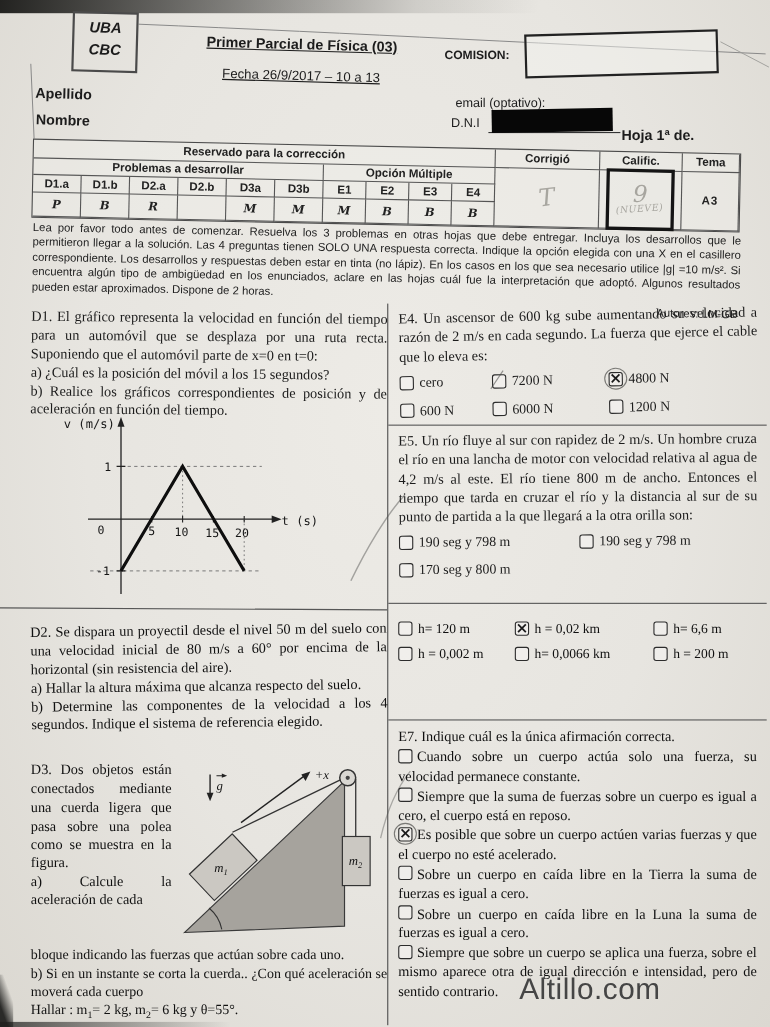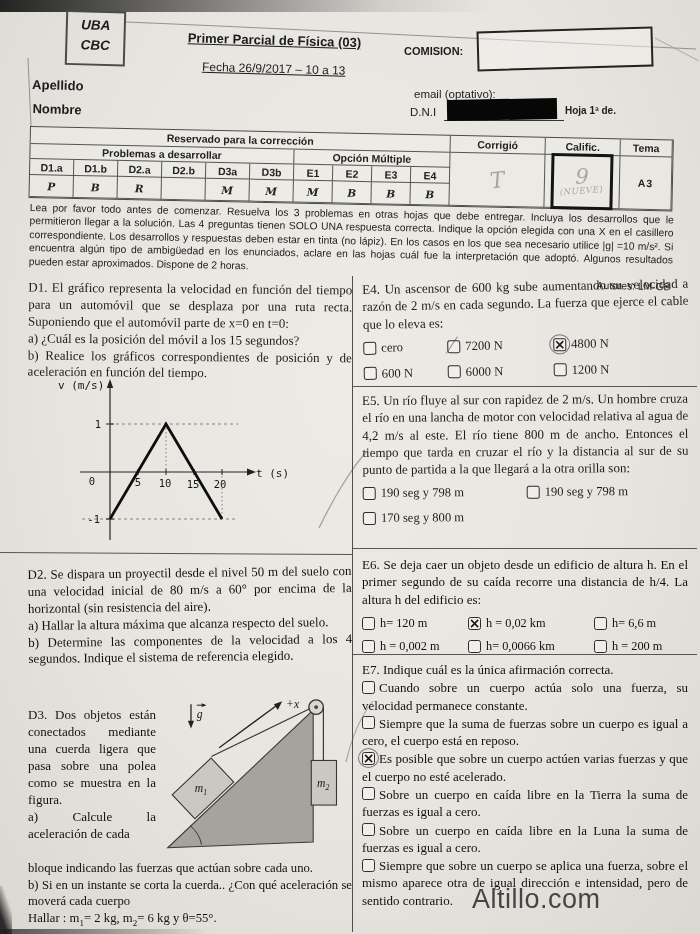--- a/index.html
+++ b/index.html
@@ -28,21 +28,21 @@
   .title{left:150px;top:27px;width:250px;text-align:center;font-size:13px;}
   .date{left:150px;top:56px;width:250px;text-align:center;font-size:12px;}
   .apellido{left:34px;top:78px;font-size:13px;}
   .nombre{left:35px;top:102px;font-size:13px;}
   .comision-lbl{left:404px;top:45px;font-size:11px;}
   .comision-box{left:477px;top:29px;width:172px;height:36px;border:2.5px solid #222;transform:rotate(-1.6deg);background:rgba(244,243,240,.5);}
   .email{left:414px;top:88px;font-size:11.5px;}
   .dni-lbl{left:410px;top:106px;font-size:11.5px;}
   .dni-line{left:444px;top:120px;width:120px;border-bottom:1.2px solid #333;height:0;}
   .dni-black{left:447px;top:99px;width:110px;height:21px;background:#070707;transform:rotate(-1deg);}
-  .hoja{left:565px;top:105px;font-size:10px;}
+  .hoja{left:565px;top:115px;font-size:13px;}
   
   .ctable{left:30px;top:126px;width:642px;transform:rotate(1.2deg);transform-origin:0 0;
     display:grid;grid-template-columns:44px 44px 44px 44px 44px 44px 39px 39px 39px 39px 95px 75px 52px;
     grid-template-rows:17px 15px 16px 22px;
     border:1.3px solid #4a4a4a;font-family:"Liberation Sans",sans-serif;background:rgba(240,239,235,.4);}
   .ctable > div{border-right:1px solid #555;border-bottom:1px solid #555;
     display:flex;align-items:center;justify-content:center;font-size:10.5px;font-weight:bold;color:#222;overflow:visible;}
   .c-reservado{grid-column:1/11;grid-row:1;font-size:11px;}
   .c-problemas{grid-column:1/7;grid-row:2;}
   .c-opcion{grid-column:7/11;grid-row:2;}
@@ -67,21 +67,21 @@
   .vdivider{left:352px;top:276px;width:1px;height:656px;background:#4e4e4e;}
   .hline-left{left:0px;top:553px;width:352px;height:1px;background:#565656;transform:rotate(.3deg);}
   .hr-right{height:1px;background:#565656;}
   .hr2{left:353px;top:386px;width:344px;}
   .hr3{left:353px;top:548px;width:344px;}
   .hr4{left:353px;top:654px;width:344px;}
   .prob{font-size:13px;line-height:1.3;}
   .d1{left:28px;top:281px;width:324px;transform:rotate(.5deg);}
   .d2{left:28px;top:565px;width:324px;transform:rotate(-.7deg);color:#111;}
   .d3{left:28px;top:692px;width:324px;color:#111;}
-  .d3-row{display:flex;align-items:center;}
+  .d3-row{display:flex;}
   .d3-txt{width:128px;margin-right:2px;}
   .d3-cont{margin-top:2px;font-size:12.7px;}
   .sub{font-size:9px;vertical-align:sub;}
   .graph{left:52px;top:376px;}
   .e{font-size:13px;line-height:1.33;}
   .e4{left:362px;top:281px;width:326px;transform:rotate(-1.1deg);transform-origin:0 0;}
   .e5{left:362px;top:392px;width:326px;transform:rotate(-.4deg);transform-origin:0 0;}
   .e6{left:362px;top:556px;width:326px;color:#101010;}
   .e7{left:362px;top:661px;width:326px;color:#101010;}
   .optgrid{display:grid;margin-top:7px;row-gap:9px;font-size:12.6px;}
@@ -318,21 +318,20 @@
           <span>190 seg y 798 m</span>
         </span>
       <span class="opt">
           <span class="cb"></span>
           <span>170 seg y 800 m</span>
         </span>
     </div>
   </div>
 
   <div class="abs e6 e">
-    <p class="just">E6. Se deja caer un objeto desde un edificio de altura h.  En el primer segundo de su caída recorre una distancia de h/4. La altura h del edificio es:</p>
     <div class="optgrid g3b">
       <span class="opt">
           <span class="cb"></span>
           <span>h= 120 m</span>
         </span>
       <span class="opt">
           <span class="cb checked"></span>
           <span>h = 0,02 km</span>
         </span>
       <span class="opt">

